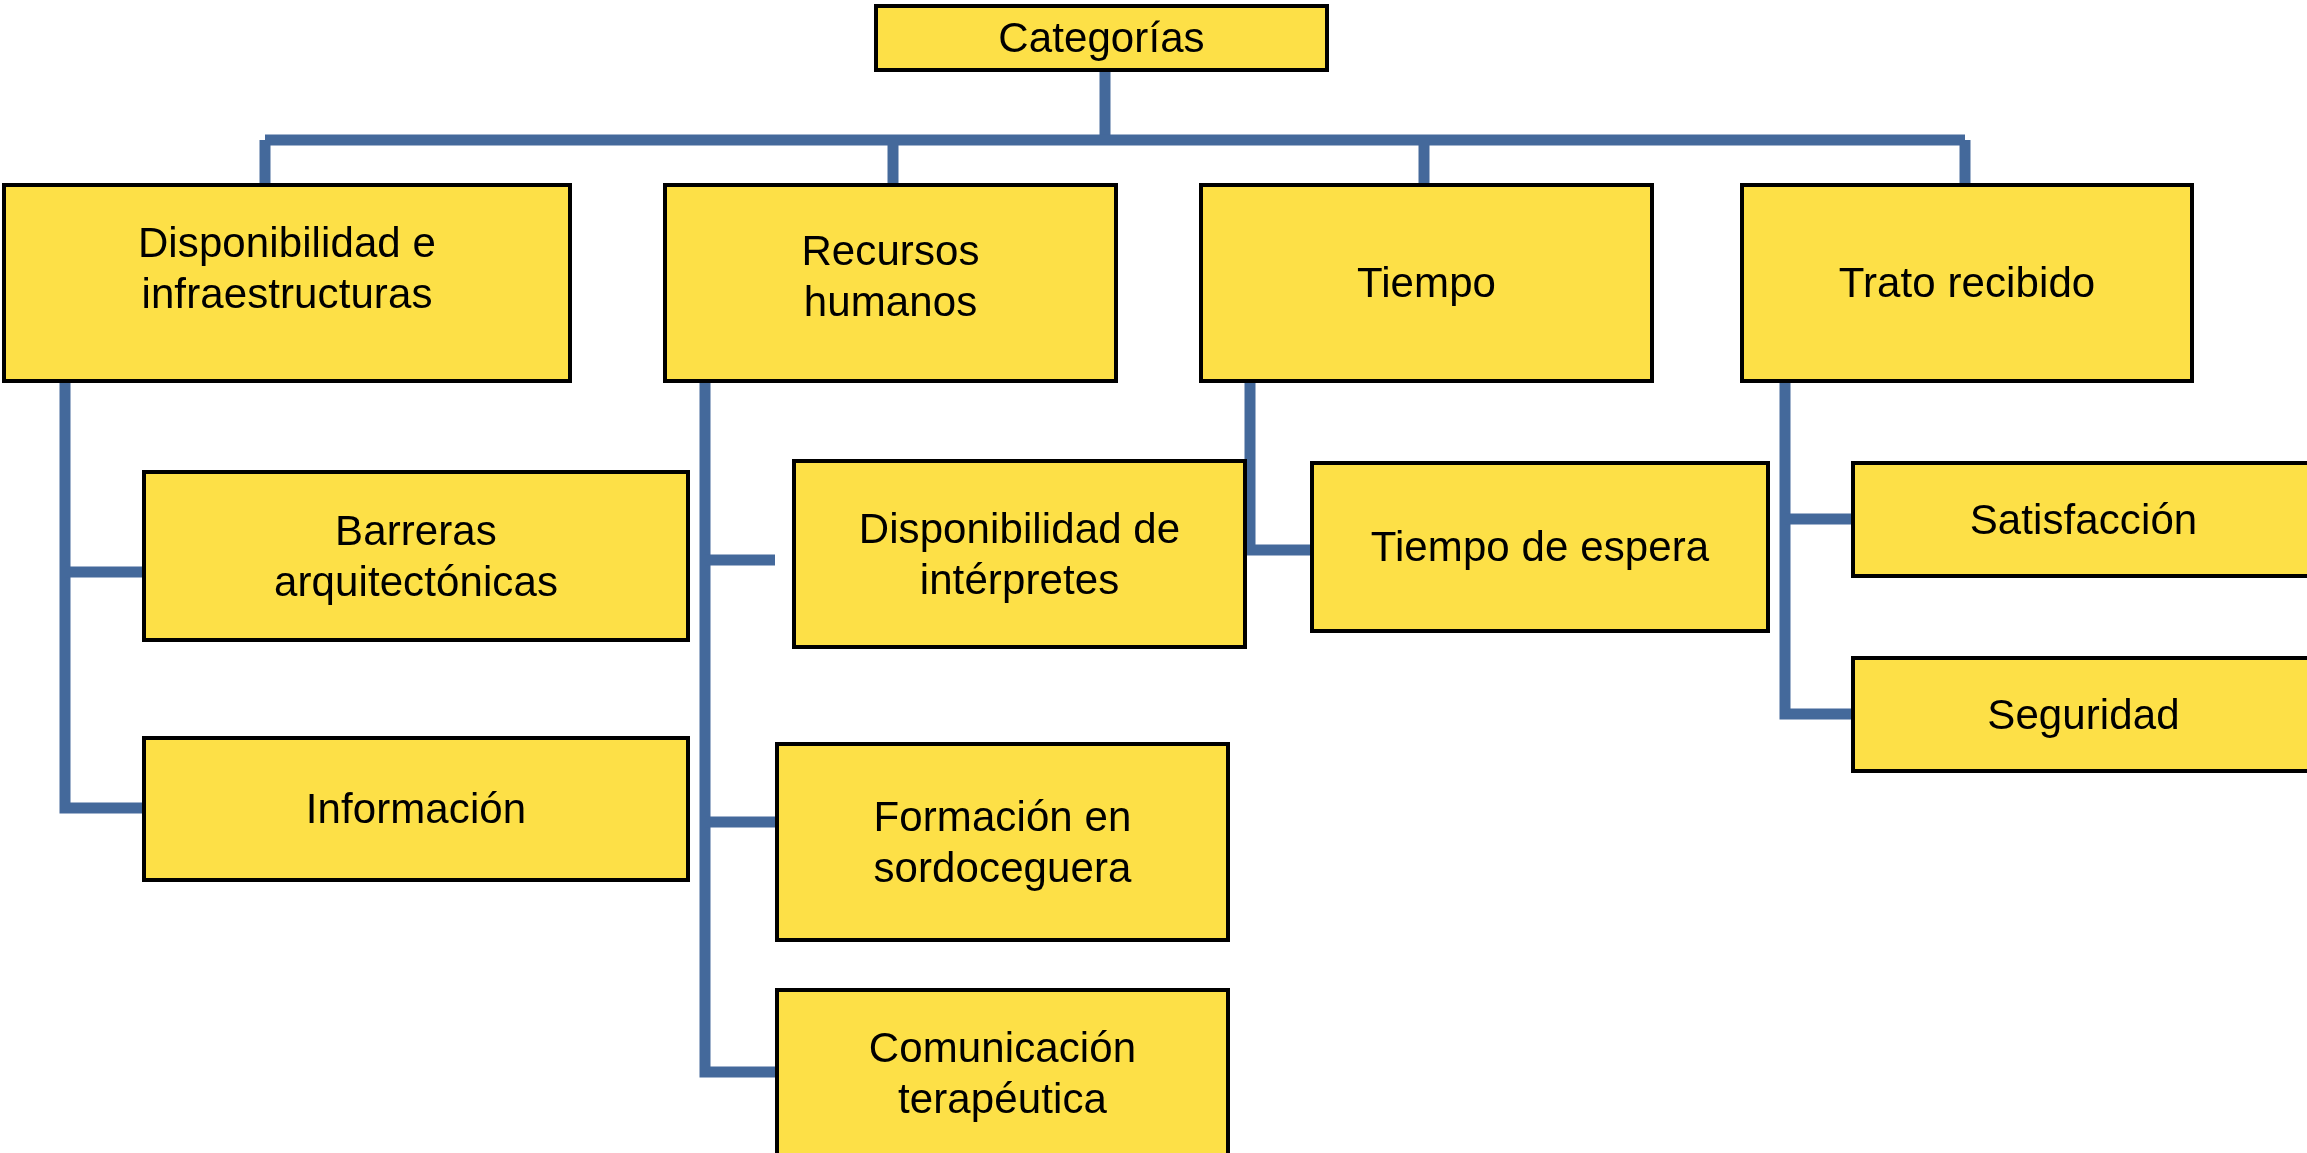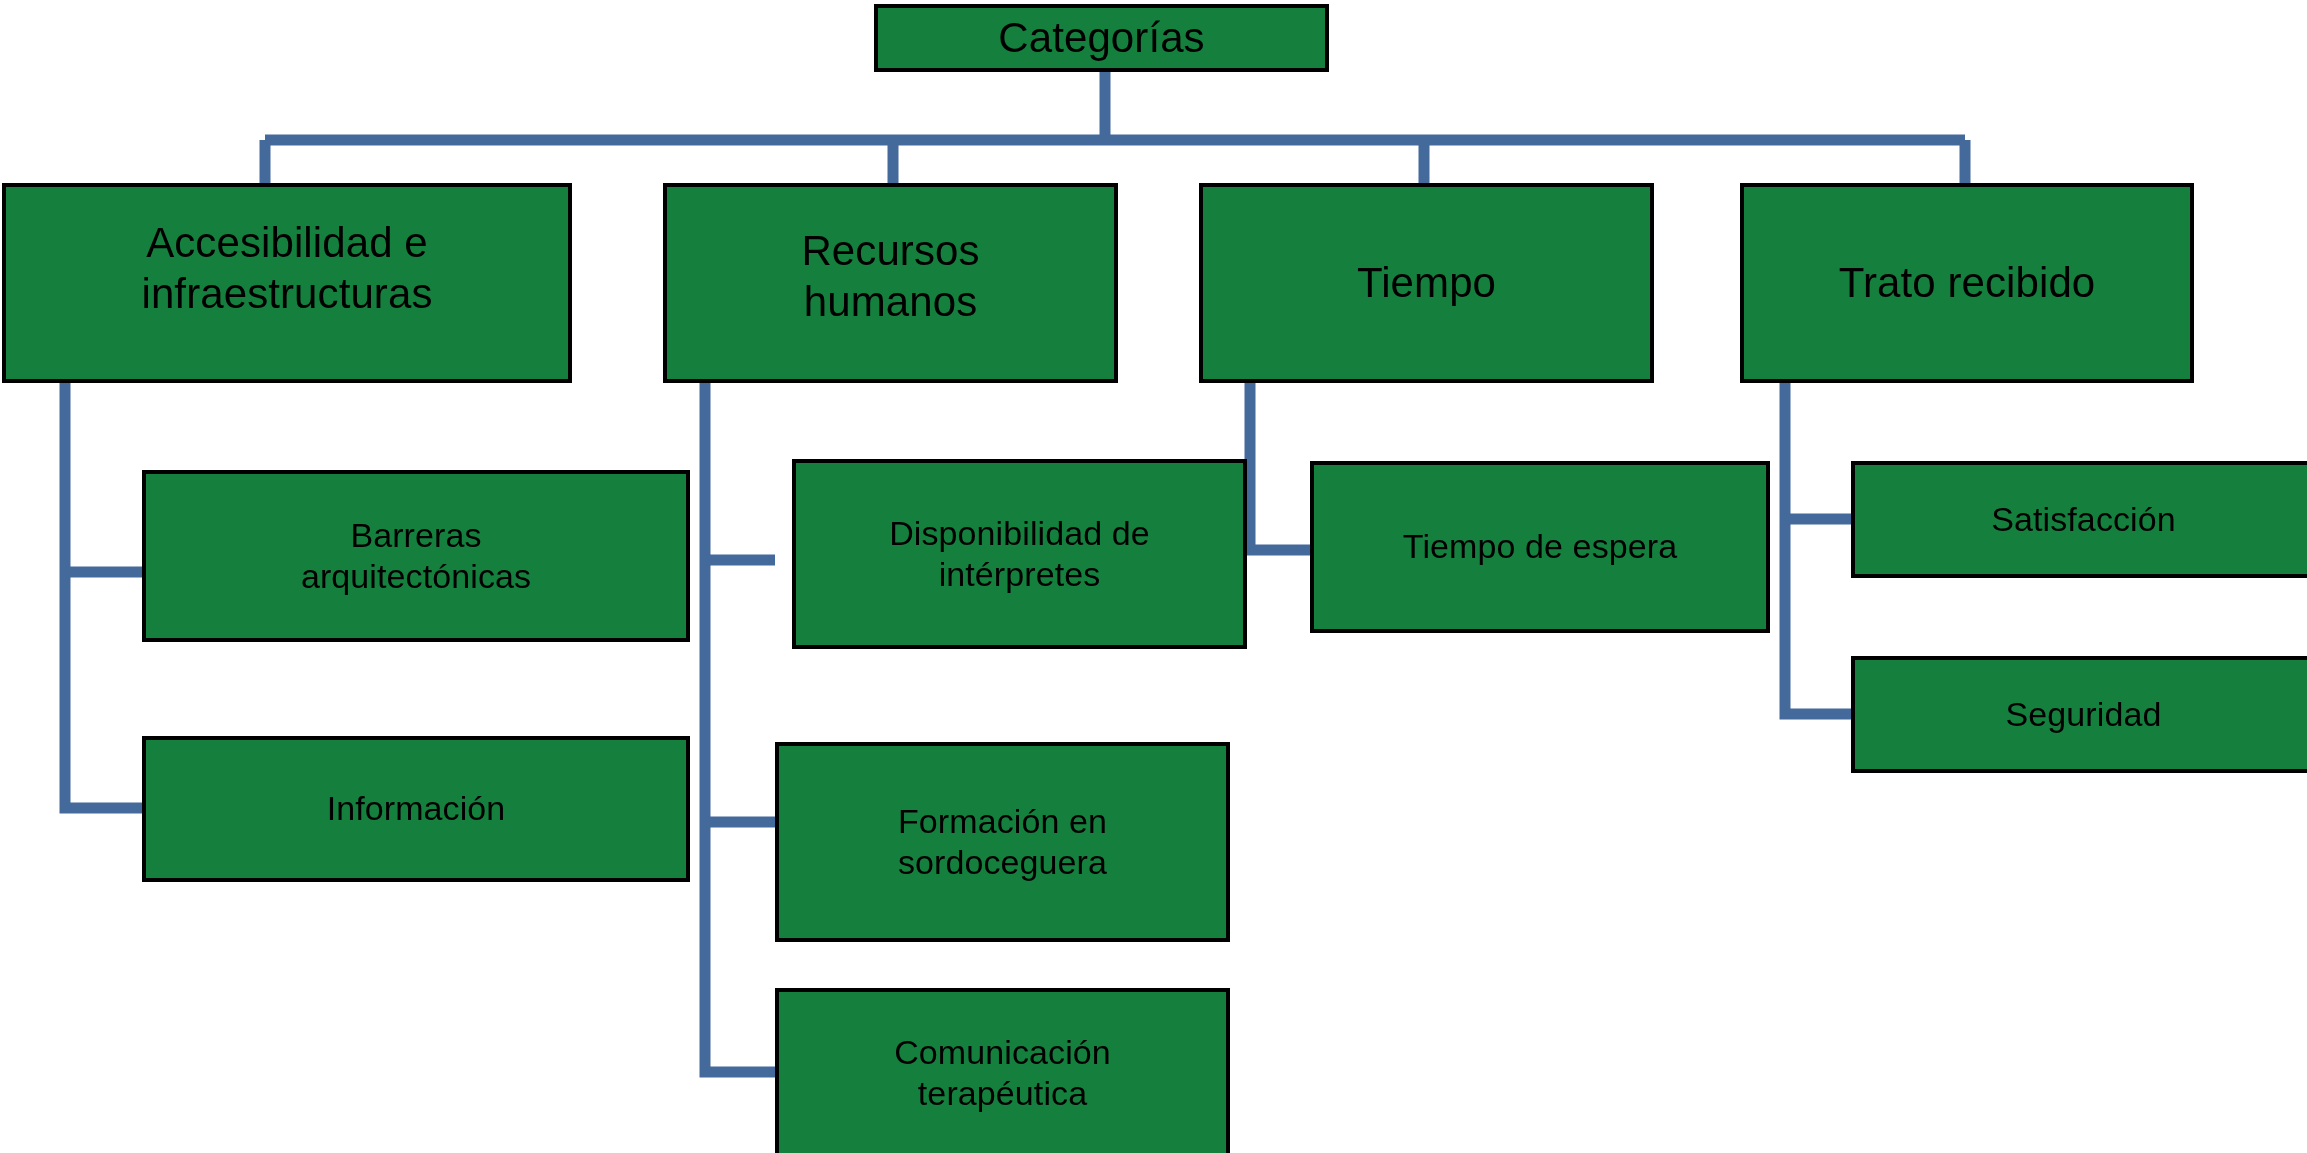--- a/index.html
+++ b/index.html
@@ -19,42 +19,42 @@
     position: absolute;
     left: 0;
     top: 0;
     width: 2307px;
     height: 1153px;
     pointer-events: none;
   }
   .node {
     position: absolute;
     box-sizing: border-box;
-    background: #15803d;
+    background: #fde047;
     border: 4px solid #000000;
     display: flex;
     justify-content: center;
     text-align: center;
     color: #000000;
     line-height: 1.22;
     letter-spacing: 0.1px;
     white-space: pre-line;
     z-index: 2;
   }
   .node.align-mid { align-items: center; }
   .node.align-top { align-items: flex-start; }
   .node-label {
     display: block;
     width: 100%;
     padding: 0 10px;
     box-sizing: border-box;
   }
   .lvl0 { font-size: 42px; }
   .lvl1 { font-size: 42px; }
-  .lvl2 { font-size: 34px; }
+  .lvl2 { font-size: 42px; }
 </style>
 </head>
 <body>
 
 <div id="canvas">
 
   <svg id="connectors" viewBox="0 0 2307 1153" preserveAspectRatio="none">
     <g fill="none" stroke="#44699B" stroke-width="11">
 
       <path d="M 1105 72 L 1105 140"></path>
@@ -78,21 +78,21 @@
       <path d="M 1785 383 L 1785 714 L 1851 714"></path>
       <path d="M 1785 519 L 1851 519"></path>
     </g>
   </svg>
 
   <div class="node lvl0 align-mid" style="left:874px; top:4px; width:455px; height:68px;">
     <span class="node-label">Categorías</span>
   </div>
 
   <div class="node lvl1 align-top" style="left:2px; top:183px; width:570px; height:200px; padding-top:30px;">
-    <span class="node-label">Accesibilidad e
+    <span class="node-label">Disponibilidad e
 infraestructuras</span>
   </div>
 
   <div class="node lvl1 align-top" style="left:663px; top:183px; width:455px; height:200px; padding-top:38px;">
     <span class="node-label">Recursos
 humanos</span>
   </div>
 
   <div class="node lvl1 align-mid" style="left:1199px; top:183px; width:455px; height:200px;">
     <span class="node-label">Tiempo</span>

